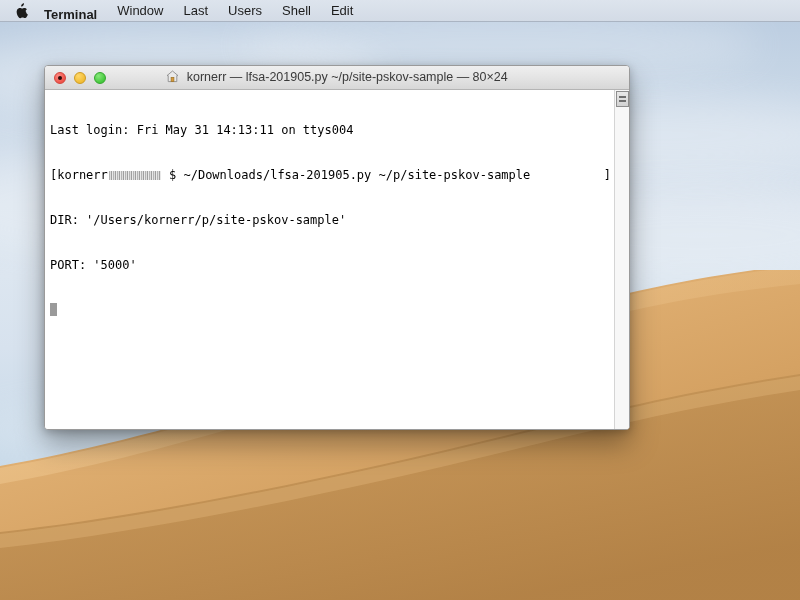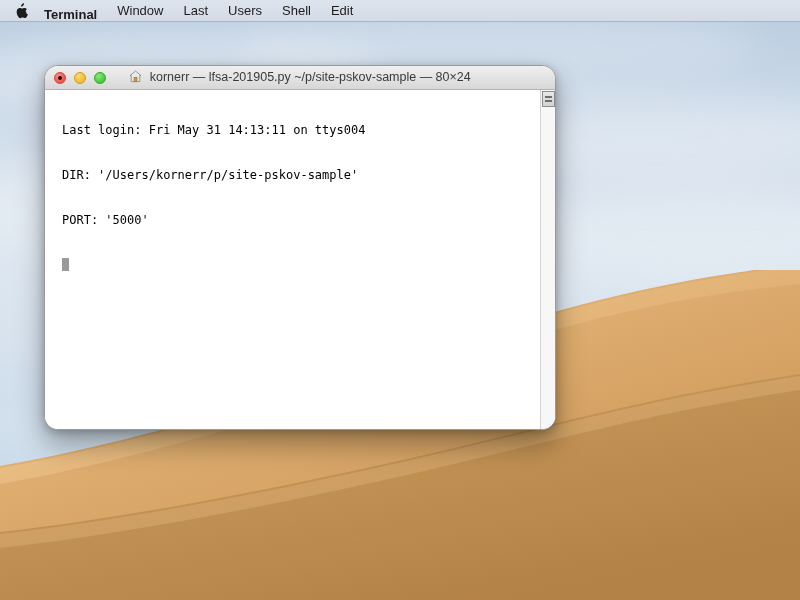--- a/index.html
+++ b/index.html
@@ -88,22 +88,22 @@
     padding: 0 10px;
     line-height: 22px;
     white-space: nowrap;
   }
   #menubar .mitem.app { font-weight: bold; padding-left: 4px; margin-top: 8px; }
 
   
   #termwin {
     position: absolute;
     left: 44px; top: 65px;
-    width: 512px; height: 365px;
-    border-radius: 14px;
+    width: 586px; height: 365px;
+    border-radius: 4px;
     box-shadow: 0 14px 28px rgba(0,0,0,0.34), 0 2px 8px rgba(0,0,0,0.22);
     overflow: hidden;
     background: #ffffff;
     border: 1px solid #9a9a9a;
     box-sizing: border-box;
   }
   #titlebar {
     position: relative;
     height: 24px;
     background: linear-gradient(to bottom, #efefef 0%, #e4e4e4 50%, #d7d7d7 100%);
@@ -161,21 +161,21 @@
     position: absolute;
     left: 5px; top: 3px;
     right: 18px;
     font-family: "DejaVu Sans Mono", "Liberation Mono", monospace;
     font-size: 12px;
     line-height: 15px;
     color: #000000;
     white-space: pre;
     letter-spacing: 0px;
   }
-  #termtext .line { position: relative; height: 15px; margin-left: 12px; }
+  #termtext .line { position: relative; height: 15px; }
   .redaction {
     display: inline-block;
     width: 52px;
     height: 9px;
     vertical-align: -1px;
     margin: 0 1px;
     background:
       repeating-linear-gradient(90deg,
         #a8a8a8 0px, #a8a8a8 1px,
         #d8d8d8 1px, #d8d8d8 2px,
@@ -317,20 +317,21 @@
           <rect x="5.1" y="7.4" width="2.8" height="4.2" fill="#d79b3d" stroke="#9a7125" stroke-width="0.7"></rect>
         </svg>
       </span>
       <span>kornerr — lfsa-201905.py ~/p/site-pskov-sample — 80×24</span>
     </div>
   </div>
 
   <div id="termbody">
     <div id="termtext">
       <div class="line"><span>Last login: Fri May 31 14:13:11 on ttys004</span></div>
+      <div class="line"><span>[kornerr</span><span class="redaction"></span><span> $ ~/Downloads/lfsa-201905.py ~/p/site-pskov-sample</span><span class="bracket-right">]</span></div>
       <div class="line"><span>DIR: '/Users/kornerr/p/site-pskov-sample'</span></div>
       <div class="line"><span>PORT: '5000'</span></div>
       <div class="line"><span class="cursor"></span></div>
     </div>
 
     <div id="scrollbar">
       <div id="scrollthumb">
         <i></i>
           <i></i>
       </div>

